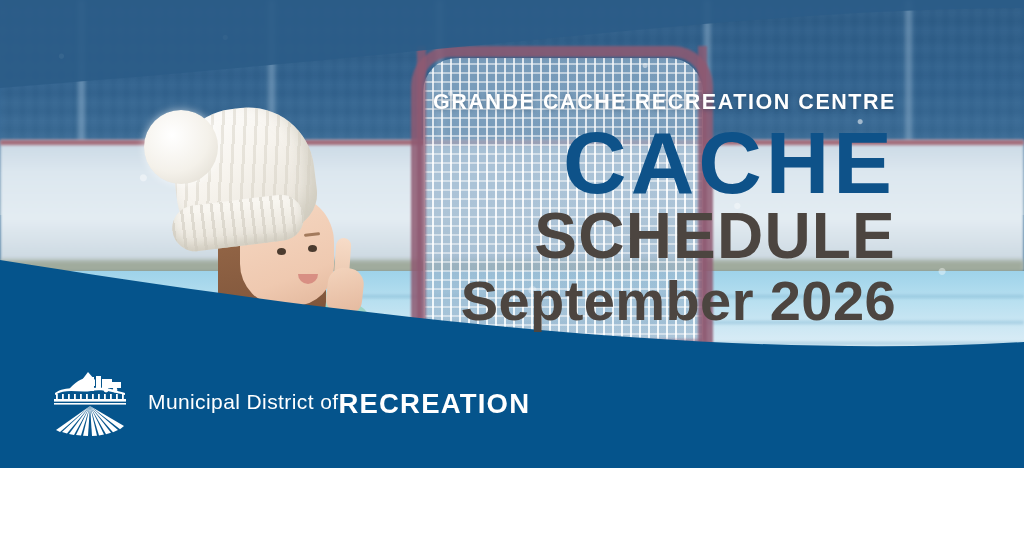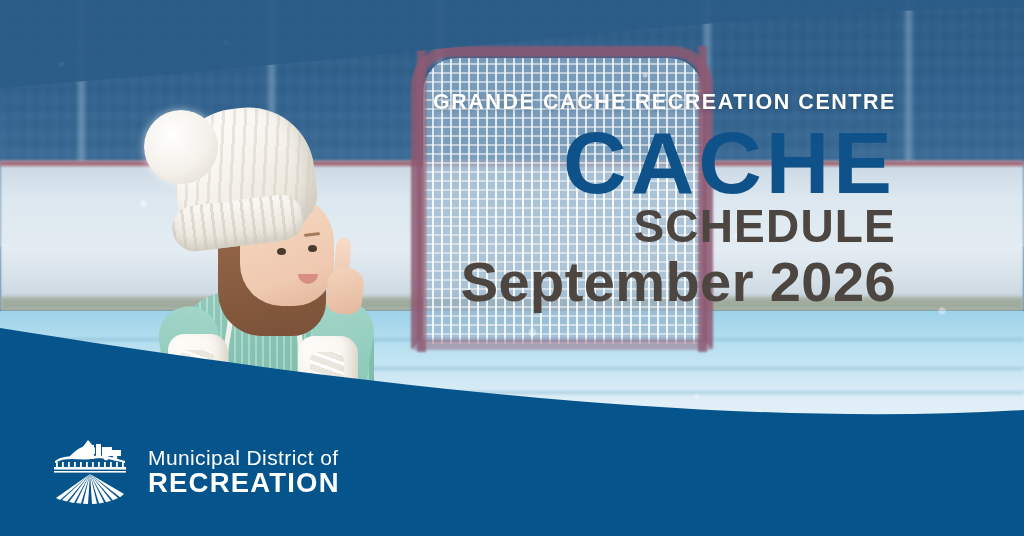--- a/index.html
+++ b/index.html
@@ -1,20 +1,20 @@
 <!DOCTYPE html>
 <html><head>
 <meta charset="utf-8">
 <style>
   html,body{margin:0;padding:0;background:#fff;}
   body{font-family:"Liberation Sans",sans-serif;}
 
   .banner{
     position:relative;
-    width:1024px;height:536px;
+    width:1024px;height:468px;
     overflow:hidden;
     background:#0b4d80;
   }
 
   
   .photo{position:absolute;inset:0;overflow:hidden;}
 
   
   .bg-stands{
     position:absolute;left:0;top:0;width:100%;height:46%;
@@ -165,42 +165,42 @@
   .title-arena{
     color:#0e5289;
     font-size:88px;
     font-weight:bold;
     letter-spacing:4px;
     line-height:.92;
     white-space:nowrap;
   }
   .title-schedule{
     color:#4c4540;
-    font-size:46px;
+    font-size:64px;
     font-weight:bold;
     letter-spacing:1.2px;
     line-height:1.04;
     white-space:nowrap;
   }
   .title-month{
     color:#4c4540;
     font-size:56px;
     font-weight:bold;
     letter-spacing:.4px;
     line-height:1.12;
     white-space:nowrap;
   }
 
   
   .logo{
     position:absolute;left:48px;bottom:32px;
     display:flex;align-items:center;gap:16px;
   }
   .logo-mark{width:84px;height:64px;flex:none;}
-  .logo-words{display:flex;flex-direction:column;justify-content:center;}
+  .logo-words{display:flex;flex-direction:row;justify-content:center;}
   .logo-line1{
     color:#ffffff;font-size:21px;letter-spacing:.4px;font-weight:400;
     line-height:1.12;white-space:nowrap;
   }
   .logo-line2{
     color:#ffffff;font-size:27.5px;letter-spacing:1.2px;font-weight:bold;
     line-height:1.05;white-space:nowrap;
   }
 </style>
 </head>

